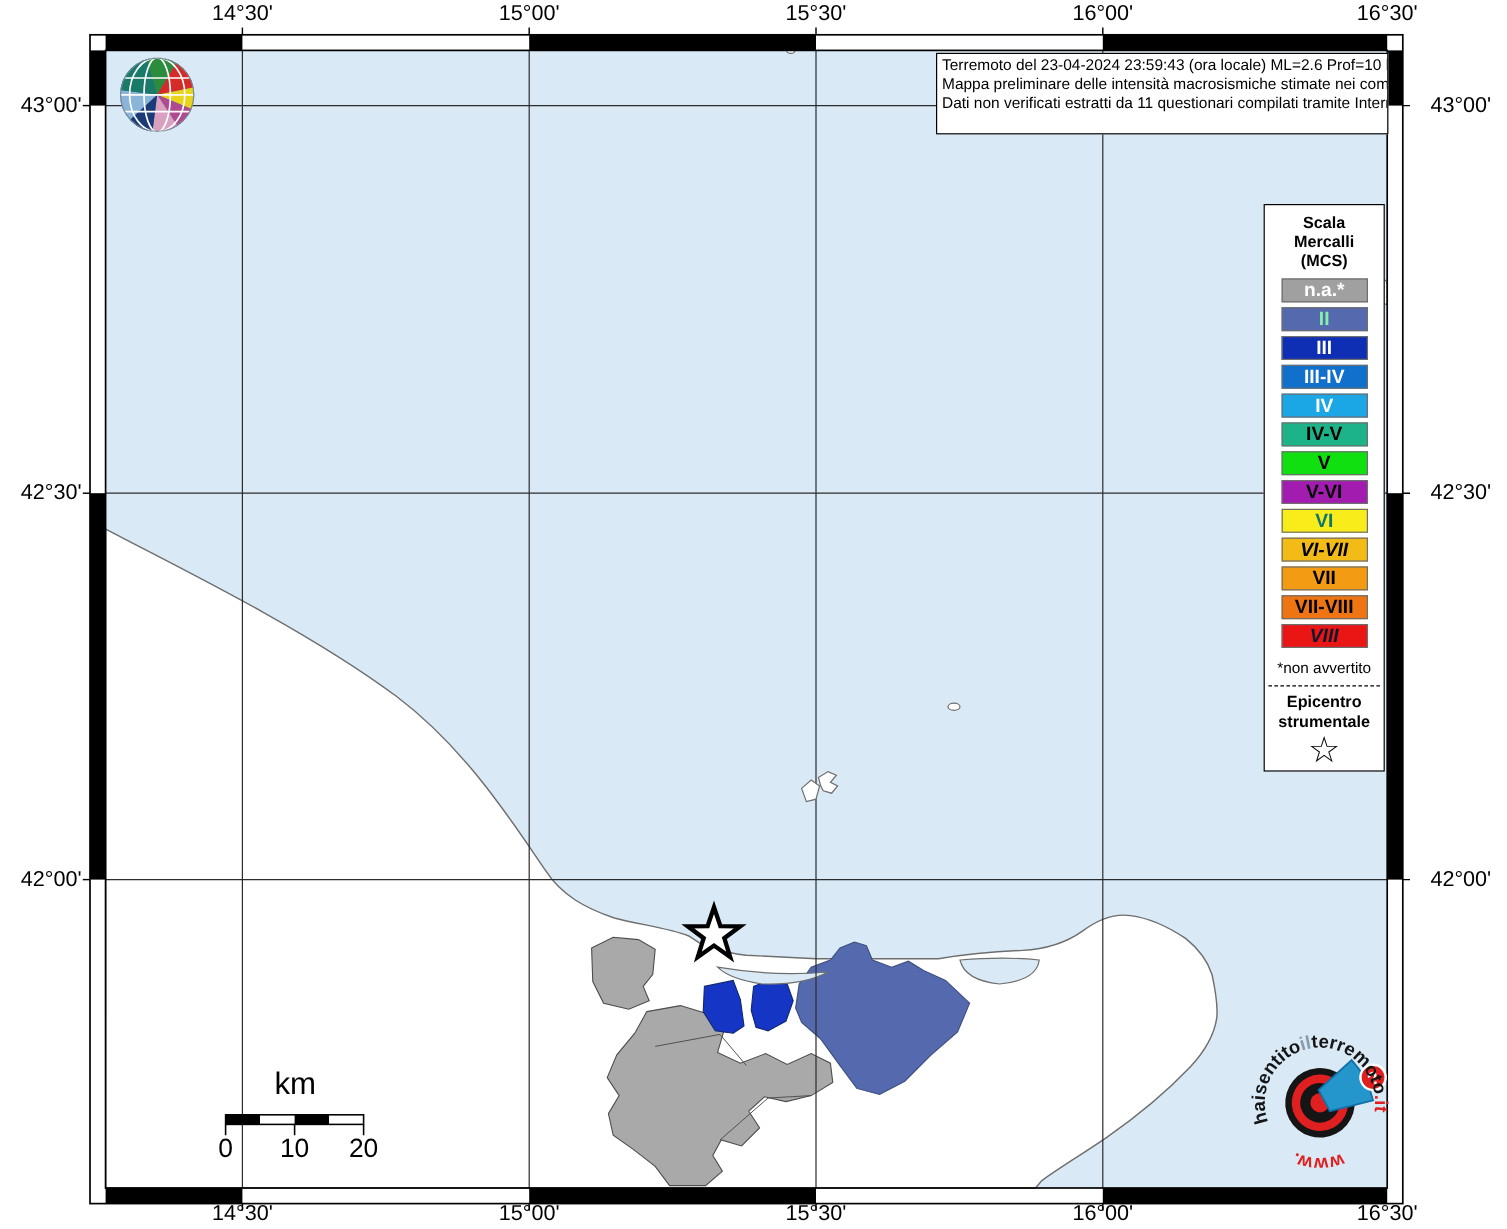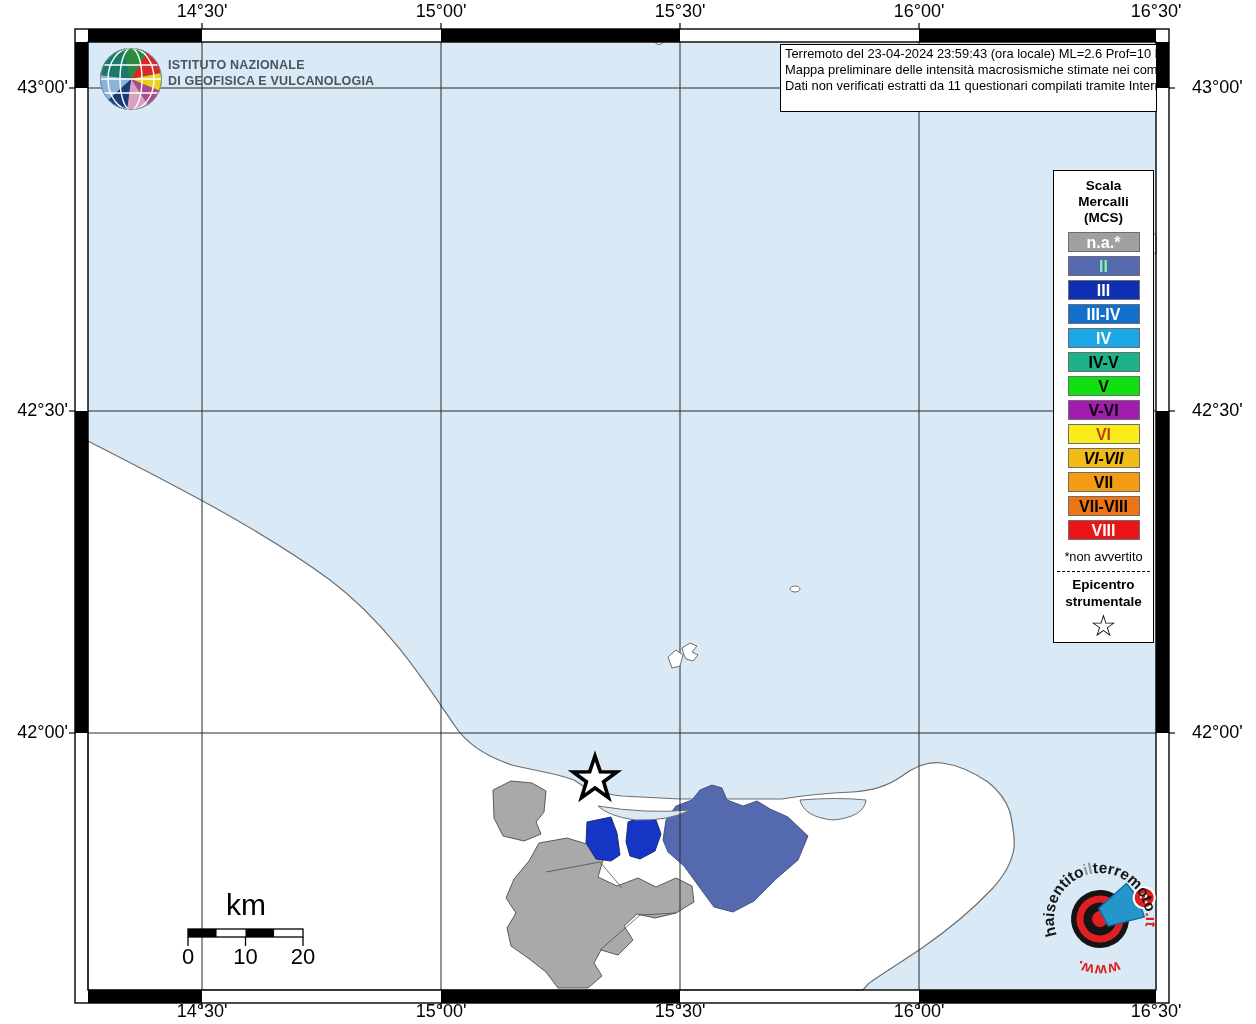--- a/index.html
+++ b/index.html
@@ -25,21 +25,21 @@
   .legend{position:absolute;left:1053px;top:170px;width:101px;height:473px;background:#fff;
           border:1px solid #000;box-sizing:border-box;text-align:center;}
   .legend-title{margin-top:7px;font-size:13.5px;font-weight:bold;line-height:16px;}
   .swatch{width:72px;height:20px;line-height:20px;margin:4px auto 0;
           font-size:16px;font-weight:bold;border:1px solid #6e6e6e;box-sizing:border-box;}
   .legend-foot{margin-top:9px;font-size:12.8px;}
   .legend-divider{border-top:1px dashed #000;margin:7px 3px 5px;}
   .legend-epi{font-size:13.5px;font-weight:bold;line-height:16.5px;}
   .legend-star{font-size:30px;line-height:32px;font-weight:normal;}
   
-  .sb-km{position:absolute;left:190px;top:888px;width:112px;text-align:center;font-size:30px;}
+  .sb-km{position:absolute;left:190px;top:888px;width:112px;text-align:center;font-size:26px;}
   .sb-num{position:absolute;top:944px;font-size:22px;transform:translateX(-50%);}
 </style>
 </head>
 <body>
 
 <div class="stage">
 
   <svg class="map-svg" width="1256" height="1024" viewBox="0 0 1256 1024">
 
     <rect x="88" y="42" width="1068" height="948" fill="#d9eaf6"></rect>
@@ -215,24 +215,20 @@
         <g stroke="#ffffff" stroke-width="1.4" fill="none">
           <ellipse cx="0" cy="0" rx="11" ry="31"></ellipse>
           <ellipse cx="0" cy="0" rx="23" ry="31"></ellipse>
           <line x1="-31" y1="0" x2="31" y2="0"></line>
           <line x1="-27" y1="-14" x2="27" y2="-14"></line>
           <line x1="-27" y1="14" x2="27" y2="14"></line>
         </g>
         <circle cx="0" cy="0" r="30.5" fill="none" stroke="#7a8894" stroke-width="1"></circle>
       </g>
     </svg>
-    <div class="ingv-text">
-      <div>ISTITUTO NAZIONALE</div>
-      <div>DI GEOFISICA E VULCANOLOGIA</div>
-    </div>
   </div>
 
   <div class="info-box">
     <div>Terremoto del 23-04-2024 23:59:43 (ora locale) ML=2.6 Prof=10 km</div>
     <div>Mappa preliminare delle intensità macrosismiche stimate nei comuni</div>
     <div>Dati non verificati estratti da 11 questionari compilati tramite Internet.</div>
   </div>
 
   <div class="legend">
     <div class="legend-title">
@@ -242,25 +238,25 @@
     </div>
     <div style="margin-top:6px">
       <div class="swatch" style="background-color: rgb(160, 160, 160);"><span style="color: rgb(255, 255, 255);">n.a.*</span></div>
       <div class="swatch" style="background-color: rgb(85, 105, 174);"><span style="color: #86efac;">II</span></div>
       <div class="swatch" style="background-color: rgb(14, 47, 180);"><span style="color: rgb(255, 255, 255);">III</span></div>
       <div class="swatch" style="background-color: rgb(16, 112, 204);"><span style="color: rgb(255, 255, 255);">III-IV</span></div>
       <div class="swatch" style="background-color: rgb(27, 166, 230);"><span style="color: rgb(255, 255, 255);">IV</span></div>
       <div class="swatch" style="background-color: rgb(28, 179, 137);"><span style="color: #000000;">IV-V</span></div>
       <div class="swatch" style="background-color: rgb(16, 224, 16);"><span style="color: rgb(0, 0, 0);">V</span></div>
       <div class="swatch" style="background-color: #a21caf;"><span style="color: rgb(0, 0, 0);">V-VI</span></div>
-      <div class="swatch" style="background-color: rgb(248, 236, 26);"><span style="color: #c2410c;">VI</span></div>
+      <div class="swatch" style="background-color: rgb(248, 236, 26);"><span style="color: #0f766e;">VI</span></div>
       <div class="swatch" style="background-color: rgb(243, 187, 22);"><span style="color: #000000; font-style: italic;">VI-VII</span></div>
       <div class="swatch" style="background-color: rgb(242, 155, 19);"><span style="color: rgb(0, 0, 0);">VII</span></div>
       <div class="swatch" style="background-color: rgb(239, 117, 18);"><span style="color: rgb(0, 0, 0);">VII-VIII</span></div>
-      <div class="swatch" style="background-color: rgb(234, 21, 21);"><span style="color: #ffffff;">VIII</span></div>
+      <div class="swatch" style="background-color: rgb(234, 21, 21);"><span style="color: #0f172a; font-style: italic;">VIII</span></div>
     </div>
     <div class="legend-foot">*non avvertito</div>
     <div class="legend-divider"></div>
     <div class="legend-epi">
       <div>Epicentro</div>
       <div>strumentale</div>
     </div>
     <div class="legend-star">☆</div>
   </div>
 

